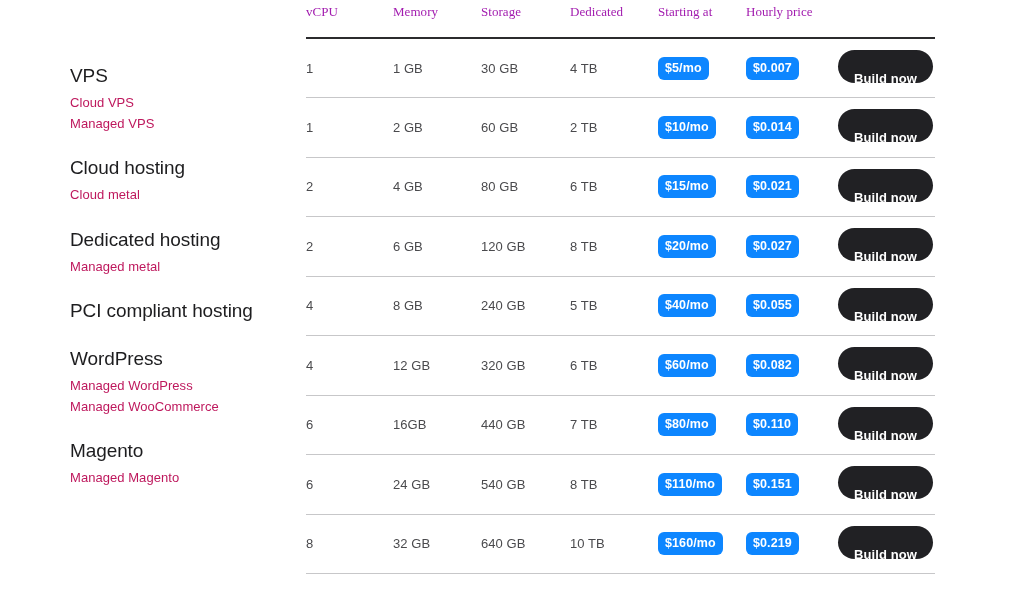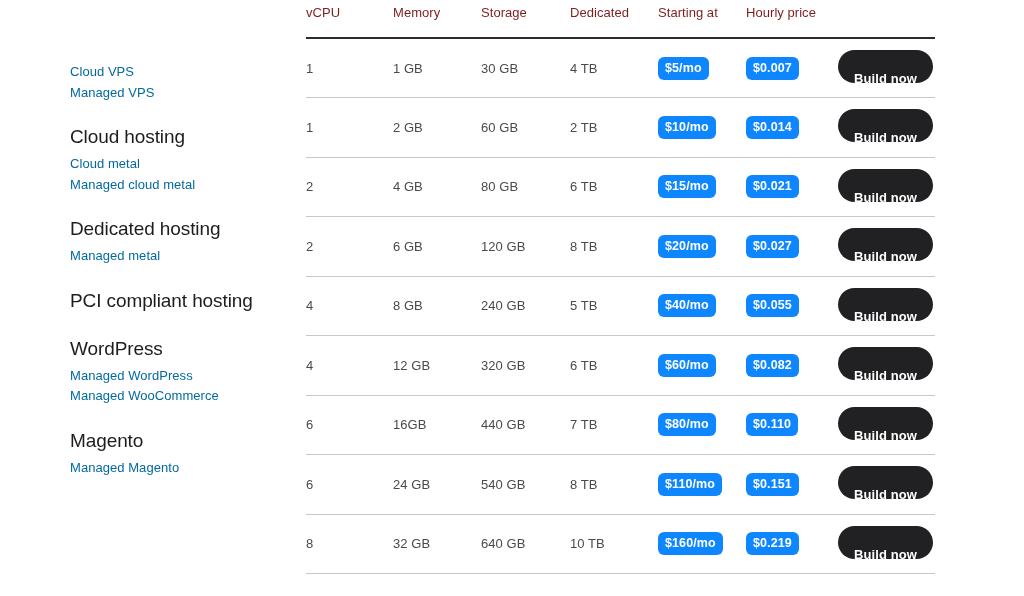--- a/index.html
+++ b/index.html
@@ -36,21 +36,21 @@
     font-weight: 400;
     color: #1d1d1f;
     letter-spacing: -0.1px;
     margin-bottom: 3px;
     cursor: pointer;
   }
 
   .nav-link {
     font-size: 13px;
     line-height: 20.5px;
-    color: #0369a1;
+    color: #be185d;
     letter-spacing: 0.05px;
     cursor: pointer;
   }
 
   
   .table-wrap {
     position: absolute;
     left: 306px;
     top: 0;
     width: 629px;
@@ -59,25 +59,26 @@
   table.pricing {
     width: 629px;
     border-collapse: collapse;
     table-layout: fixed;
   }
 
   table.pricing thead th {
     text-align: left;
     font-size: 13px;
     font-weight: 400;
-    color: #7f1d1d;
+    color: #a21caf;
     letter-spacing: 0.05px;
     padding: 0 0 17px 0;
     vertical-align: bottom;
     height: 38px;
+    font-family: Liberation Serif, serif;
   }
 
   table.pricing thead tr {
     border-bottom: 2px solid #2b2b2d;
   }
 
   table.pricing tbody tr {
     border-bottom: 1px solid #c7c7c9;
     height: 59.5px;
   }
@@ -130,27 +131,27 @@
     font-family: "Liberation Sans", sans-serif;
   }
 </style>
 </head>
 <body>
 
 <div class="page">
 
   <nav class="sidebar" id="sidebar">
       <div class="nav-group">
+        <div class="nav-heading">VPS</div>
         <div class="nav-link">Cloud VPS</div>
         <div class="nav-link">Managed VPS</div>
       </div>
       <div class="nav-group">
         <div class="nav-heading">Cloud hosting</div>
         <div class="nav-link">Cloud metal</div>
-        <div class="nav-link">Managed cloud metal</div>
       </div>
       <div class="nav-group">
         <div class="nav-heading">Dedicated hosting</div>
         <div class="nav-link">Managed metal</div>
       </div>
       <div class="nav-group">
         <div class="nav-heading">PCI compliant hosting</div>
       </div>
       <div class="nav-group">
         <div class="nav-heading">WordPress</div>

